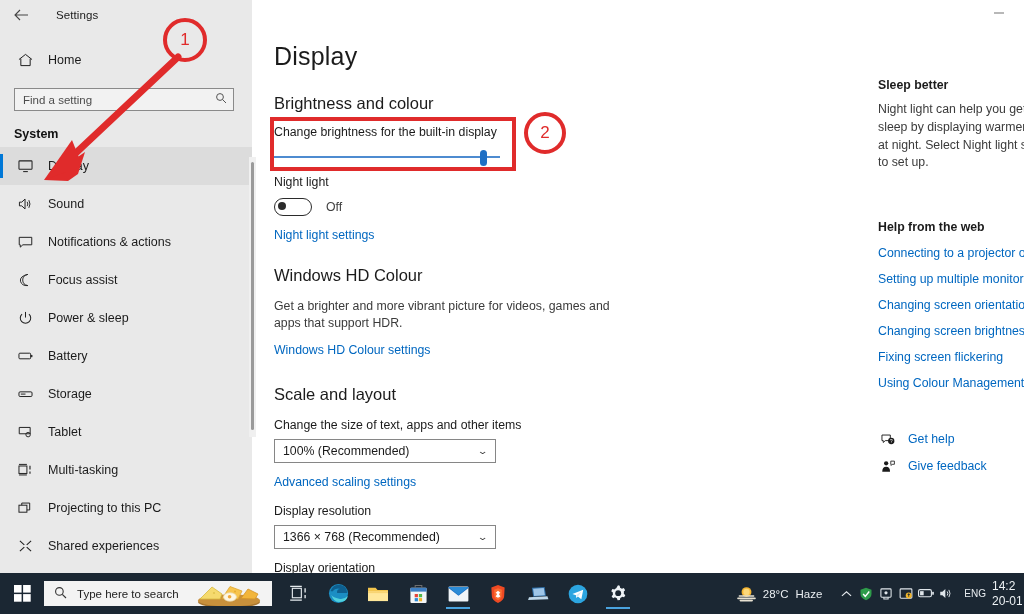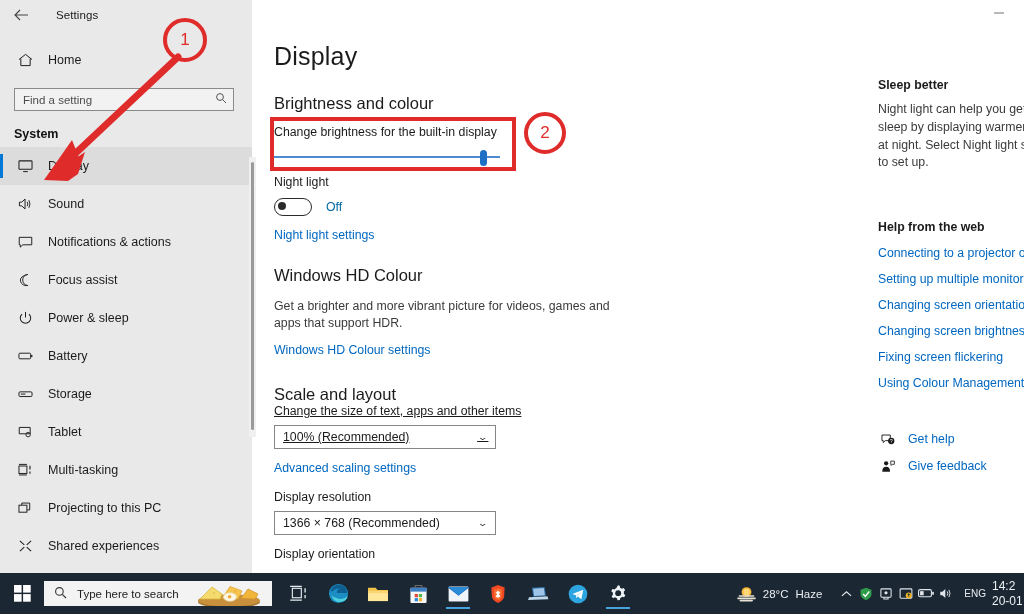--- a/index.html
+++ b/index.html
@@ -52,21 +52,21 @@
   .desc{font-size:12.3px;color:#3b3b3b;margin-left:12px;width:360px;line-height:1.38;}
   .link{font-size:12.3px;color:#0067c0;margin-left:12px;display:inline-block;text-decoration:none;cursor:pointer;}
 
   .slider-row{margin-left:12px;margin-top:11px;width:226px;height:14px;position:relative;}
   .slider-track{position:absolute;top:6px;left:0;width:226px;height:2px;background:#4e8bd0;}
   .slider-thumb{position:absolute;left:206px;top:0;width:7px;height:16px;background:#1f6fc4;border-radius:4px;}
 
   .toggle-row{display:flex;align-items:center;margin-left:12px;margin-top:9px;}
   .toggle{width:36px;height:16px;border:1.4px solid #2b2b2b;border-radius:9px;position:relative;background:#fff;}
   .toggle .knob{position:absolute;left:3px;top:3px;width:8px;height:8px;border-radius:50%;background:#2b2b2b;}
-  .toggle-state{font-size:12.3px;margin-left:14px;color:#0369a1;}
+  .toggle-state{font-size:12.3px;margin-left:14px;color:#404040;}
 
   .combo{margin-left:12px;margin-top:7px;width:222px;height:24px;border:1px solid #868686;background:#fff;
     display:flex;align-items:center;justify-content:space-between;padding:0 8px;box-sizing:border-box;cursor:pointer;}
   .combo span.cv{font-size:12.3px;color:#1b1b1b;}
   .combo .chev{font-size:9px;color:#3b3b3b;transform:scaleX(1.5);}
 
   
   .rail{position:absolute;left:878px;top:30px;width:150px;height:553px;overflow:hidden;}
   .rail h3{font-size:12.3px;font-weight:bold;color:#1b1b1b;margin:48px 0 0 0;}
   .rail .rtext{font-size:12.3px;color:#3b3b3b;line-height:1.45;margin-top:9px;width:190px;}
@@ -292,21 +292,21 @@
     </div>
 
     <div class="h2">Windows HD Colour</div>
     <div class="desc" style="margin-top:13px;">Get a brighter and more vibrant picture for videos, games and apps that support HDR.</div>
     <div style="margin-top:8px;">
       <a class="link">Windows HD Colour settings</a>
     </div>
 
     <div class="h2" style="margin-top:27px;">Scale and layout</div>
 
-    <div style="text-decoration:underline;">
+    <div style="margin-top:14px;">
       <div class="lbl">Change the size of text, apps and other items</div>
       <div class="combo">
         <span class="cv">100% (Recommended)</span>
         <span class="chev">⌄</span>
       </div>
       <div style="margin-top:9px;">
         <a class="link">Advanced scaling settings</a>
       </div>
     </div>
 

